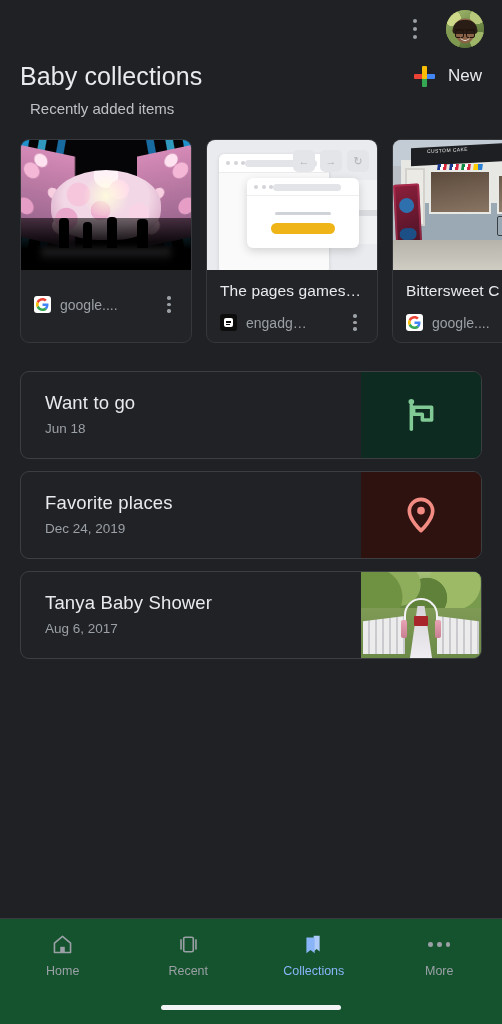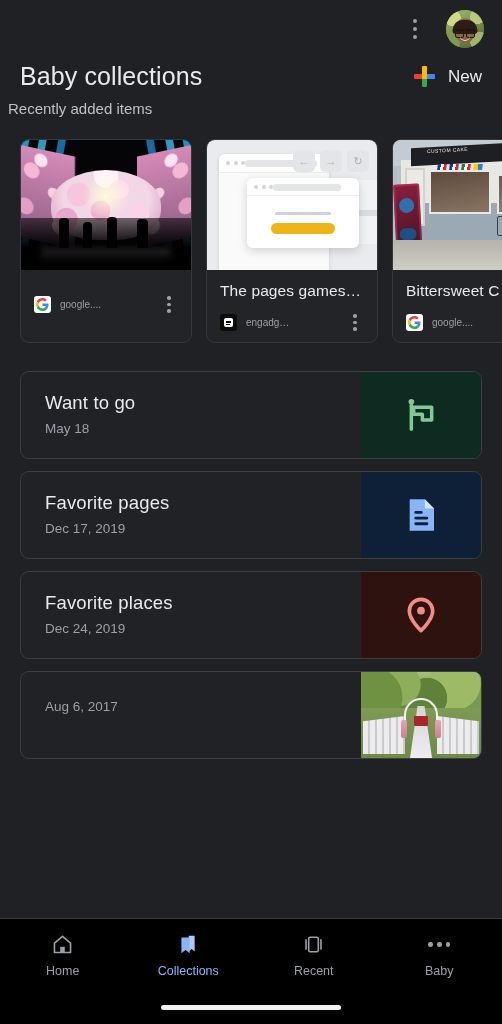--- a/index.html
+++ b/index.html
@@ -91,34 +91,34 @@
   .head-row {
     display: flex; align-items: center;
     justify-content: space-between;
     padding: 2px 18px 0 20px;
   }
   .page-title {
     font-size: 25px; font-weight: 400;
     color: #e8eaed; letter-spacing: 0.1px;
   }
   .new-btn {
-    display: flex; align-items: center; gap: 13px;
+    display: flex; gap: 13px;
     cursor: pointer; padding: 6px 2px;
   }
   .new-label { font-size: 17px; color: #e8eaed; font-weight: 500; }
   .gplus { position: relative; width: 21px; height: 21px; flex: none; }
   .gplus span { position: absolute; border-radius: 1px; }
   .gplus .pv-top   { left: 8.2px; top: 0px;   width: 4.6px; height: 9px;  background: #fbbc05; }
   .gplus .pv-bot   { left: 8.2px; top: 12px;  width: 4.6px; height: 9px;  background: #34a853; }
   .gplus .ph-left  { left: 0px;   top: 8.2px; width: 9px;   height: 4.6px;background: #ea4335; }
   .gplus .ph-right { left: 12px;  top: 8.2px; width: 9px;   height: 4.6px;background: #4285f4; }
   .gplus .pc       { left: 8.2px; top: 8.2px; width: 4.6px; height: 4.6px;background: #fbbc05; }
 
   .subtitle {
-    padding: 7px 20px 0 8px;
+    padding: 7px 20px 0 30px;
     font-size: 15px; color: #bdc1c6;
   }
 
   
   .carousel {
     display: flex; gap: 14px;
     padding: 22px 0 0 20px;
     overflow: hidden;
   }
   .card {
@@ -329,21 +329,21 @@
   }
   .fav-engadget b:after {
     content: ""; position: absolute; left: 1.6px; top: 3px;
     width: 5.8px; height: 1.6px; background: #0c0c0c;
   }
   .fav-engadget b:before {
     content: ""; position: absolute; left: 1.6px; top: 5.6px;
     width: 4px; height: 1.6px; background: #0c0c0c;
   }
   .card-src {
-    flex: 1; font-size: 10px; color: #9aa0a6;
+    flex: 1; font-size: 14px; color: #9aa0a6;
     white-space: nowrap; overflow: hidden;
   }
   .card-kebab {
     width: 18px; display: flex; flex-direction: column; align-items: center;
     gap: 3px; cursor: pointer; flex: none;
   }
   .card-kebab i { width: 3.4px; height: 3.4px; border-radius: 50%; background: #9aa0a6; display: block; }
 
   
   .list { padding: 28px 20px 0 20px; display: flex; flex-direction: column; gap: 12px; }
@@ -413,21 +413,21 @@
     position: absolute; top: 48px; width: 6px; height: 18px;
     background: linear-gradient(180deg, #e8a3b4, #c87f92); border-radius: 2px;
   }
   .photo-shower .potL { left: 40px; }
   .photo-shower .potR { right: 40px; }
 
   
   .bottom-nav {
     position: absolute; left: 0; right: 0; bottom: 0;
     height: 106px;
-    background: #000000;
+    background: #14532d;
     border-top: 1px solid #3a3b3e;
   }
   .nav-items { display: flex; height: 72px; }
   .nav-item {
     flex: 1; display: flex; flex-direction: column;
     align-items: center; justify-content: center; gap: 7px;
     cursor: pointer;
   }
   .nav-item .ic { height: 24px; display: flex; align-items: center; }
   .nav-item svg { display: block; }
@@ -601,62 +601,48 @@
       </div>
     </div>
 
   </div>
 
   <div class="list">
 
     <div class="list-item">
       <div class="li-text">
         <div class="li-name">Want to go</div>
-        <div class="li-date">May 18</div>
+        <div class="li-date">Jun 18</div>
       </div>
       <div class="li-tile" style="background:#0d2b20;">
         <svg viewBox="0 0 24 24" fill="none">
           <circle cx="6.2" cy="4.1" r="1.7" fill="#81c995"></circle>
           <path d="M6.2 6.2V20.5" stroke="#81c995" stroke-width="2.1" stroke-linecap="round"></path>
           <path d="M7.6 7.4h10.8v7.6H12.8v-3.4H7.6z" stroke="#81c995" stroke-width="2.1" stroke-linejoin="round"></path>
         </svg>
       </div>
     </div>
 
-    <div class="list-item">
-      <div class="li-text">
-        <div class="li-name">Favorite pages</div>
-        <div class="li-date">Dec 17, 2019</div>
-      </div>
-      <div class="li-tile" style="background:#0e2038;">
-        <svg viewBox="0 0 24 24">
-          <path d="M5.2 2.6h9.1l5.5 5.5v13.3H5.2z" fill="#8ab4f8"></path>
-          <path d="M14.3 2.6l5.5 5.5h-5.5z" fill="#d2e3fc"></path>
-          <rect x="8" y="9.6" width="5" height="1.7" rx=".85" fill="#0e2038"></rect>
-          <rect x="8" y="13" width="8.4" height="1.7" rx=".85" fill="#0e2038"></rect>
-          <rect x="8" y="16.4" width="8.4" height="1.7" rx=".85" fill="#0e2038"></rect>
-        </svg>
-      </div>
-    </div>
 
     <div class="list-item">
       <div class="li-text">
         <div class="li-name">Favorite places</div>
         <div class="li-date">Dec 24, 2019</div>
       </div>
       <div class="li-tile" style="background:#2d1210;">
         <svg viewBox="0 0 24 24" fill="none">
           <path d="M12 2.6c-3.9 0-7 3.1-7 7 0 5.2 7 11.8 7 11.8s7-6.6 7-11.8c0-3.9-3.1-7-7-7z" stroke="#f28b82" stroke-width="2.2" stroke-linejoin="round"></path>
           <circle cx="12" cy="9.4" r="2.3" fill="#f28b82"></circle>
         </svg>
       </div>
     </div>
 
     <div class="list-item">
       <div class="li-text">
+        <div class="li-name">Tanya Baby Shower</div>
         <div class="li-date">Aug 6, 2017</div>
       </div>
       <div class="li-photo photo-shower">
         <div class="trees"></div>
         <div class="lawn"></div>
         <div class="chairsL"></div>
         <div class="chairsR"></div>
         <div class="aisle"></div>
         <div class="arch"></div>
         <div class="altar"></div>
@@ -673,46 +659,46 @@
       <div class="nav-item">
         <span class="ic">
           <svg width="23" height="23" viewBox="0 0 24 24" fill="none">
             <path d="M3.6 10.6L12 3.6l8.4 7v9.8H3.6z" stroke="#9aa0a6" stroke-width="1.7" stroke-linejoin="round"></path>
             <rect x="9.6" y="14.4" width="4.8" height="6" fill="#9aa0a6"></rect>
           </svg>
         </span>
         <span class="nav-label">Home</span>
       </div>
 
+      <div class="nav-item">
+        <span class="ic">
+          <svg width="23" height="23" viewBox="0 0 24 24" fill="none">
+            <rect x="7" y="4.4" width="10" height="15.2" rx="1.6" stroke="#9aa0a6" stroke-width="1.7"></rect>
+            <path d="M4.2 7.2v9.6M19.8 7.2v9.6" stroke="#9aa0a6" stroke-width="1.7" stroke-linecap="round"></path>
+          </svg>
+        </span>
+        <span class="nav-label">Recent</span>
+      </div>
+
       <div class="nav-item active">
         <span class="ic">
           <svg width="23" height="23" viewBox="0 0 24 24" fill="none">
             <path d="M9 2.8h9.4v16.4l-3.1-2.6-3.1 2.6V2.8z" fill="#aecbfa"></path>
             <path d="M4.6 4.6h8.6v16.6l-4.3-3.4-4.3 3.4z" fill="#8ab4f8"></path>
           </svg>
         </span>
         <span class="nav-label">Collections</span>
       </div>
 
       <div class="nav-item">
-        <span class="ic">
-          <svg width="23" height="23" viewBox="0 0 24 24" fill="none">
-            <rect x="7" y="4.4" width="10" height="15.2" rx="1.6" stroke="#9aa0a6" stroke-width="1.7"></rect>
-            <path d="M4.2 7.2v9.6M19.8 7.2v9.6" stroke="#9aa0a6" stroke-width="1.7" stroke-linecap="round"></path>
-          </svg>
-        </span>
-        <span class="nav-label">Recent</span>
-      </div>
-
-      <div class="nav-item">
         <span class="dots-more">
           <i></i>
             <i></i>
             <i></i>
         </span>
-        <span class="nav-label">Baby</span>
+        <span class="nav-label">More</span>
       </div>
 
     </div>
     <div class="home-indicator"></div>
   </div>
 
 </div>
 
 </body></html>

